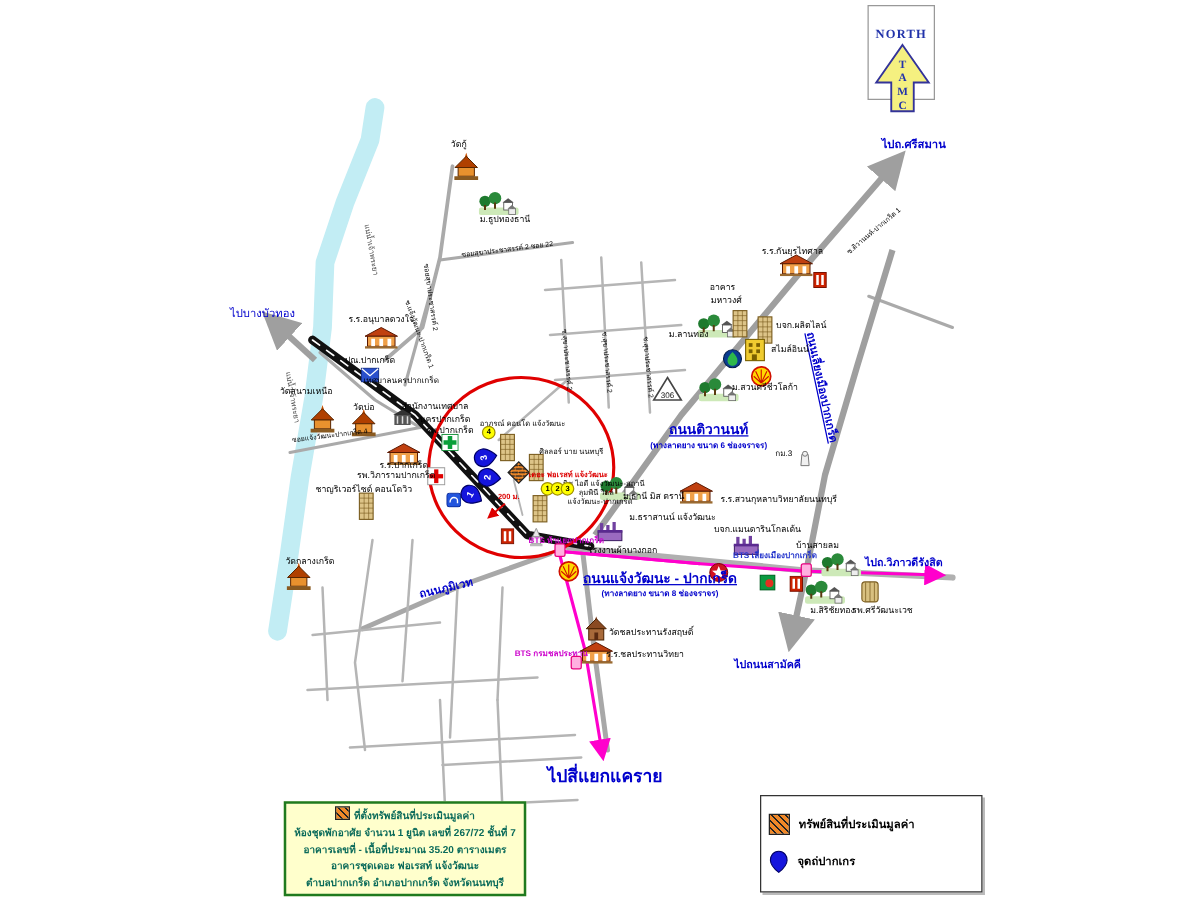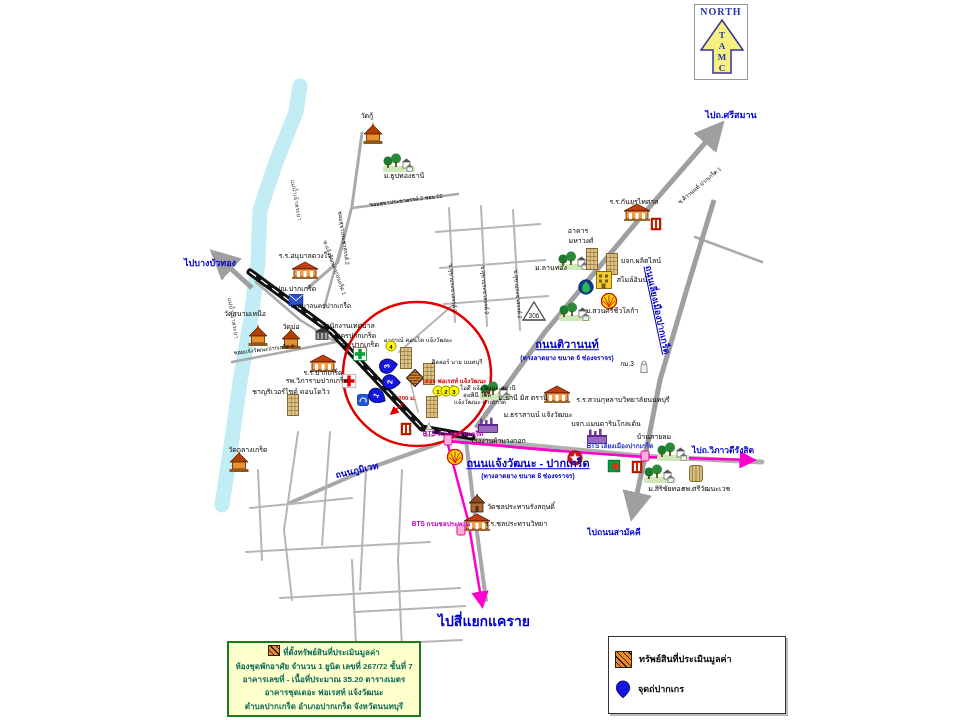--- a/index.html
+++ b/index.html
@@ -13,21 +13,21 @@
   .station{position:absolute;width:7px;height:9px;background:#ffb0e0;border:1.5px solid #e6007e;
            border-radius:2px;transform:translate(-50%,-50%);}
   .comp-dot{position:absolute;width:9px;height:9px;background:#ffff00;border:1px solid #a09000;
             border-radius:50%;transform:translate(-50%,-50%);display:flex;align-items:center;
             justify-content:center;font-size:6px;font-weight:bold;color:#000;}
   .drop{position:absolute;line-height:0;}
   
   .compass{position:absolute;left:694px;top:4px;width:54px;height:76px;background:#fff;
            border:1px solid #999;box-sizing:border-box;text-align:center;}
   .compass-title{font-family:"Liberation Serif",serif;font-weight:bold;font-size:10px;
-                 color:#2233aa;letter-spacing:1px;margin-top:1px;}
+                 color:#2233aa;letter-spacing:1px;margin-top:17px;}
   
   .info-box{position:absolute;left:227px;top:641px;width:194px;height:76px;background:#ffffcc;
             border:2px solid #1f7a1f;box-sizing:border-box;color:#0a6a5a;font-weight:bold;
             font-size:8px;text-align:center;display:flex;flex-direction:column;
             justify-content:space-evenly;padding:2px 1px;}
   .hatch-chip{display:inline-block;width:10px;height:9px;vertical-align:-1px;margin-right:3px;
               background:repeating-linear-gradient(45deg,#f08828 0 3px,#222 3px 4px);
               border:1px solid #222;}
   
   .legend{position:absolute;left:608px;top:636px;width:178px;height:78px;background:#fff;
@@ -355,21 +355,21 @@
       <div class="ic" style="left: 614px; top: 466px;"><svg width="13" height="13" viewBox="0 0 13 13">
           <rect x="0.5" y="0.5" width="12" height="12" fill="#0a9a40" stroke="#055a20" stroke-width="0.8"></rect>
           <circle cx="8" cy="7" r="3.2" fill="#e03020"></circle>
         </svg></div>
       <div class="ic" style="left: 429px; top: 430px;"><svg width="12" height="15" viewBox="0 0 12 15">
           <polygon points="6,0 9,7 3,7" fill="#e8e8e8" stroke="#888" stroke-width="0.7"></polygon>
           <rect x="2.5" y="7" width="7" height="5.5" fill="#f8f8f8" stroke="#888" stroke-width="0.7"></rect>
           <rect x="1" y="12.5" width="10" height="2" fill="#bbb"></rect>
         </svg></div>
       <div class="lbl" style="left: 731px; top: 116px; font-size: 9px; color: rgb(0, 0, 204); font-weight: bold;">ไปถ.ศรีสมาน</div>
-      <div class="lbl" style="left: 210px; top: 251px; font-size: 9px; color: rgb(0, 0, 204); font-weight: bold; margin-top: 13px;">ไปบางบัวทอง</div>
+      <div class="lbl" style="left: 210px; top: 251px; font-size: 9px; color: rgb(0, 0, 204); font-weight: normal;">ไปบางบัวทอง</div>
       <div class="lbl" style="left: 723px; top: 450px; font-size: 8.5px; color: rgb(0, 0, 204); font-weight: bold;">ไปถ.วิภาวดีรังสิต</div>
       <div class="lbl" style="left: 614px; top: 532px; font-size: 8.5px; color: rgb(0, 0, 204); font-weight: bold;">ไปถนนสามัคคี</div>
       <div class="lbl" style="left: 484px; top: 621px; font-size: 14px; color: rgb(0, 0, 204); font-weight: bold;">ไปสี่แยกแคราย</div>
       <div class="lbl" style="left: 567px; top: 345px; font-size: 11px; color: rgb(0, 0, 204); font-weight: bold; text-decoration: underline;">ถนนติวานนท์</div>
       <div class="lbl" style="left: 567px; top: 358px; font-size: 6.5px; color: rgb(0, 0, 204); font-weight: bold;">(ทางลาดยาง ขนาด 6 ช่องจราจร)</div>
       <div class="lbl" style="left: 528px; top: 464px; font-size: 11px; color: rgb(0, 0, 204); font-weight: bold; text-decoration: underline;">ถนนแจ้งวัฒนะ - ปากเกร็ด</div>
       <div class="lbl" style="left: 528px; top: 476px; font-size: 6.5px; color: rgb(0, 0, 204); font-weight: bold;">(ทางลาดยาง ขนาด 8 ช่องจราจร)</div>
       <div class="lbl" style="left: 657px; top: 310px; font-size: 9px; color: rgb(0, 0, 204); font-weight: bold; text-decoration: underline; transform: translate(-50%, -50%) rotate(78deg);">ถนนเลี่ยงเมืองปากเกร็ด</div>
       <div class="lbl" style="left: 357px; top: 471px; font-size: 9px; color: rgb(0, 0, 204); font-weight: bold; transform: translate(-50%, -50%) rotate(-13deg);">ถนนภูมิเวท</div>
       <div class="lbl" style="left: 296px; top: 200px; font-size: 6px; color: rgb(68, 68, 68); transform: translate(-50%, -50%) rotate(80deg);">แม่น้ำเจ้าพระยา</div>

